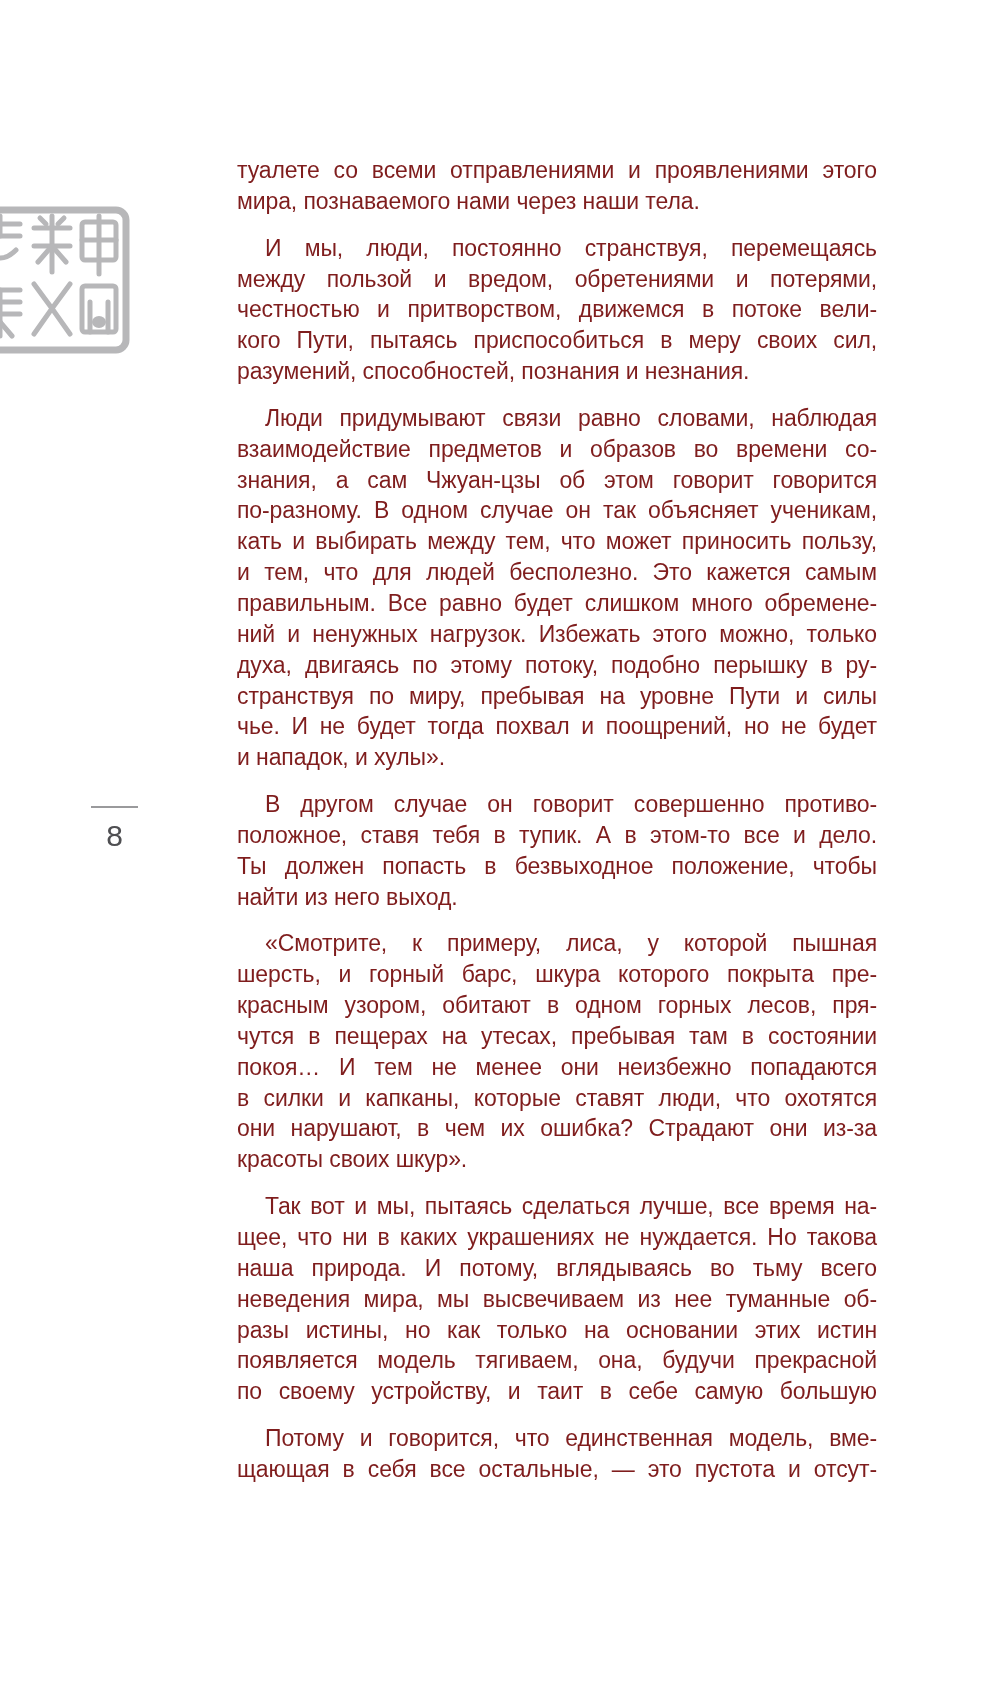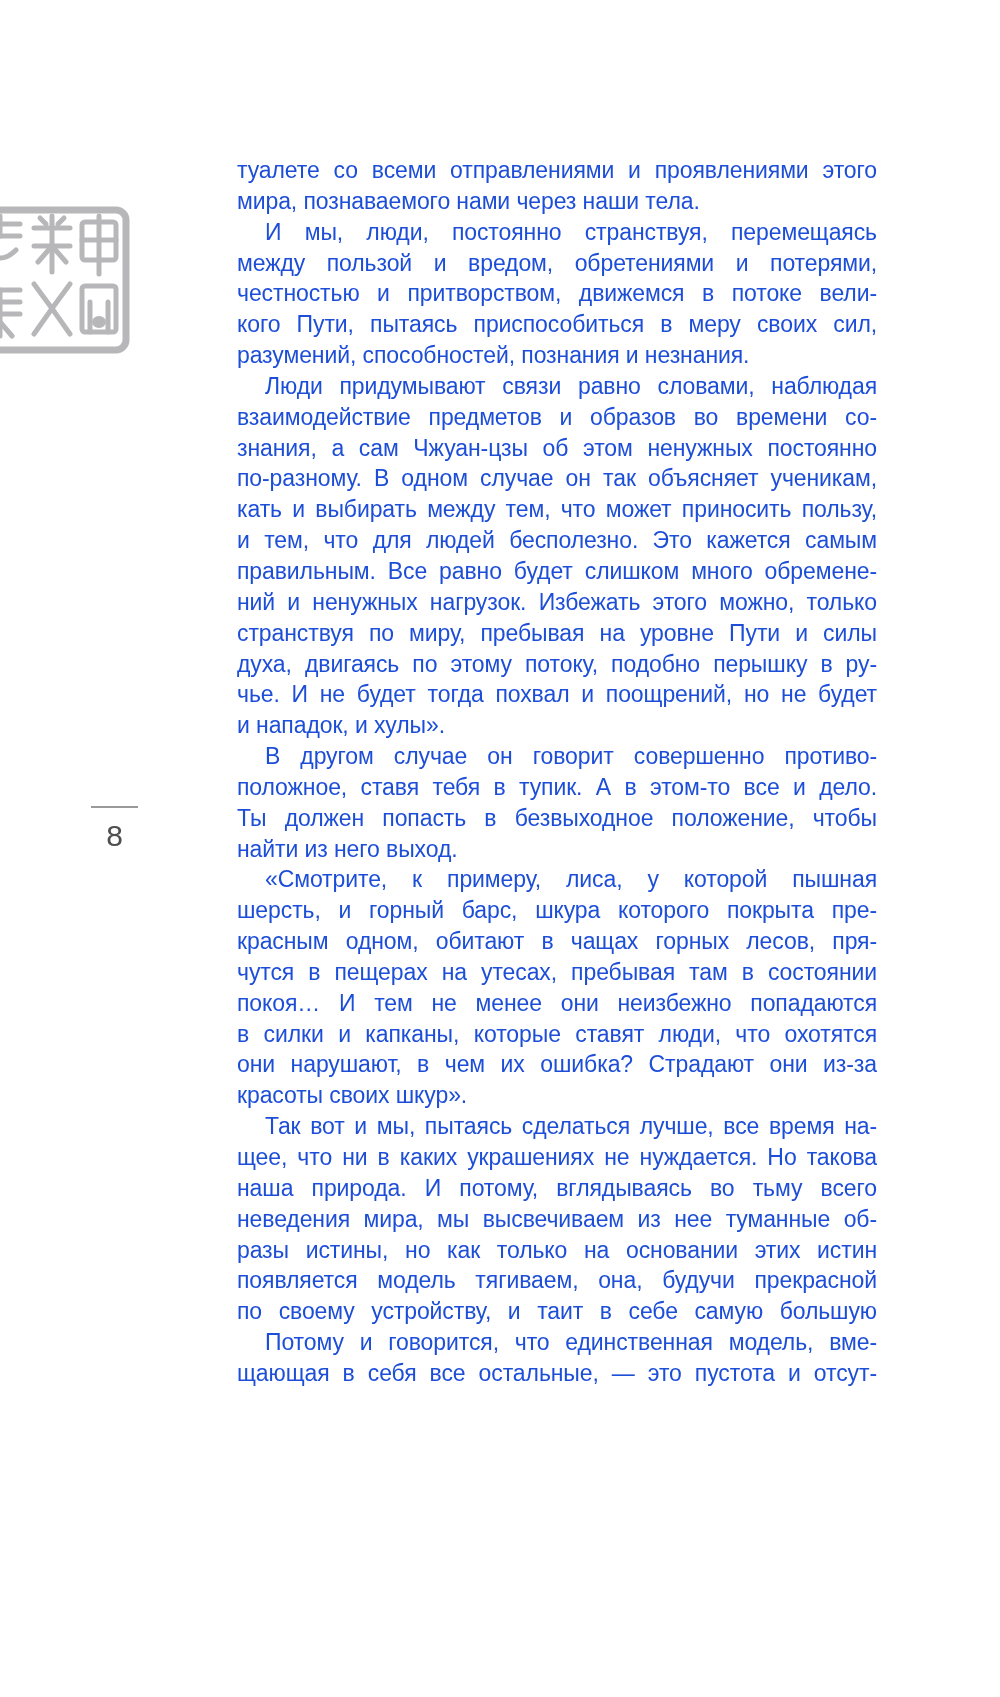--- a/index.html
+++ b/index.html
@@ -50,34 +50,34 @@
     font-weight: 300;
     color: #4f4f52;
   }
 
   
   .body-text {
     position: absolute;
     left: 237px;
     top: 155px;
     width: 640px;
-    color: #1d4ed8;
+    color: #7f1d1d;
     font-size: 23px;
     font-weight: 300;
     letter-spacing: -0.1px;
   }
   .para { margin: 0; padding: 0; }
   .line {
     line-height: 30.85px;
     text-align: justify;
     text-align-last: justify;
     white-space: normal;
   }
   .line.endline { text-align-last: left; }
-  .line.indent { text-indent: 28px; }
+  .line.indent { text-indent: 28px; margin-top: 16px; }
 </style>
 </head>
 <body>
 
 <div class="book-page">
 
   <div class="seal">
     <svg width="150" height="148" viewBox="0 0 150 148" fill="none" stroke="#b7b7b9" stroke-width="5" stroke-linecap="round">
 
       <rect x="3" y="4" width="143" height="140" rx="10" stroke-width="7"></rect>
@@ -126,41 +126,41 @@
       <div class="para">
         <div class="line indent">И мы, люди, постоянно странствуя, перемещаясь</div>
         <div class="line">между пользой и вредом, обретениями и потерями,</div>
         <div class="line">честностью и притворством, движемся в потоке вели-</div>
         <div class="line">кого Пути, пытаясь приспособиться в меру своих сил,</div>
         <div class="line endline">разумений, способностей, познания и незнания.</div>
       </div>
       <div class="para">
         <div class="line indent">Люди придумывают связи равно словами, наблюдая</div>
         <div class="line">взаимодействие предметов и образов во времени со-</div>
-        <div class="line">знания, а сам Чжуан-цзы об этом ненужных постоянно</div>
+        <div class="line">знания, а сам Чжуан-цзы об этом говорит говорится</div>
         <div class="line">по-разному. В одном случае он так объясняет ученикам,</div>
         <div class="line">кать и выбирать между тем, что может приносить пользу,</div>
         <div class="line">и тем, что для людей бесполезно. Это кажется самым</div>
         <div class="line">правильным. Все равно будет слишком много обремене-</div>
         <div class="line">ний и ненужных нагрузок. Избежать этого можно, только</div>
+        <div class="line">духа, двигаясь по этому потоку, подобно перышку в ру-</div>
         <div class="line">странствуя по миру, пребывая на уровне Пути и силы</div>
-        <div class="line">духа, двигаясь по этому потоку, подобно перышку в ру-</div>
         <div class="line">чье. И не будет тогда похвал и поощрений, но не будет</div>
         <div class="line endline">и нападок, и хулы».</div>
       </div>
       <div class="para">
         <div class="line indent">В другом случае он говорит совершенно противо-</div>
         <div class="line">положное, ставя тебя в тупик. А в этом-то все и дело.</div>
         <div class="line">Ты должен попасть в безвыходное положение, чтобы</div>
         <div class="line endline">найти из него выход.</div>
       </div>
       <div class="para">
         <div class="line indent">«Смотрите, к примеру, лиса, у которой пышная</div>
         <div class="line">шерсть, и горный барс, шкура которого покрыта пре-</div>
-        <div class="line">красным одном, обитают в чащах горных лесов, пря-</div>
+        <div class="line">красным узором, обитают в одном горных лесов, пря-</div>
         <div class="line">чутся в пещерах на утесах, пребывая там в состоянии</div>
         <div class="line">покоя… И тем не менее они неизбежно попадаются</div>
         <div class="line">в силки и капканы, которые ставят люди, что охотятся</div>
         <div class="line">они нарушают, в чем их ошибка? Страдают они из-за</div>
         <div class="line endline">красоты своих шкур».</div>
       </div>
       <div class="para">
         <div class="line indent">Так вот и мы, пытаясь сделаться лучше, все время на-</div>
         <div class="line">щее, что ни в каких украшениях не нуждается. Но такова</div>
         <div class="line">наша природа. И потому, вглядываясь во тьму всего</div>

